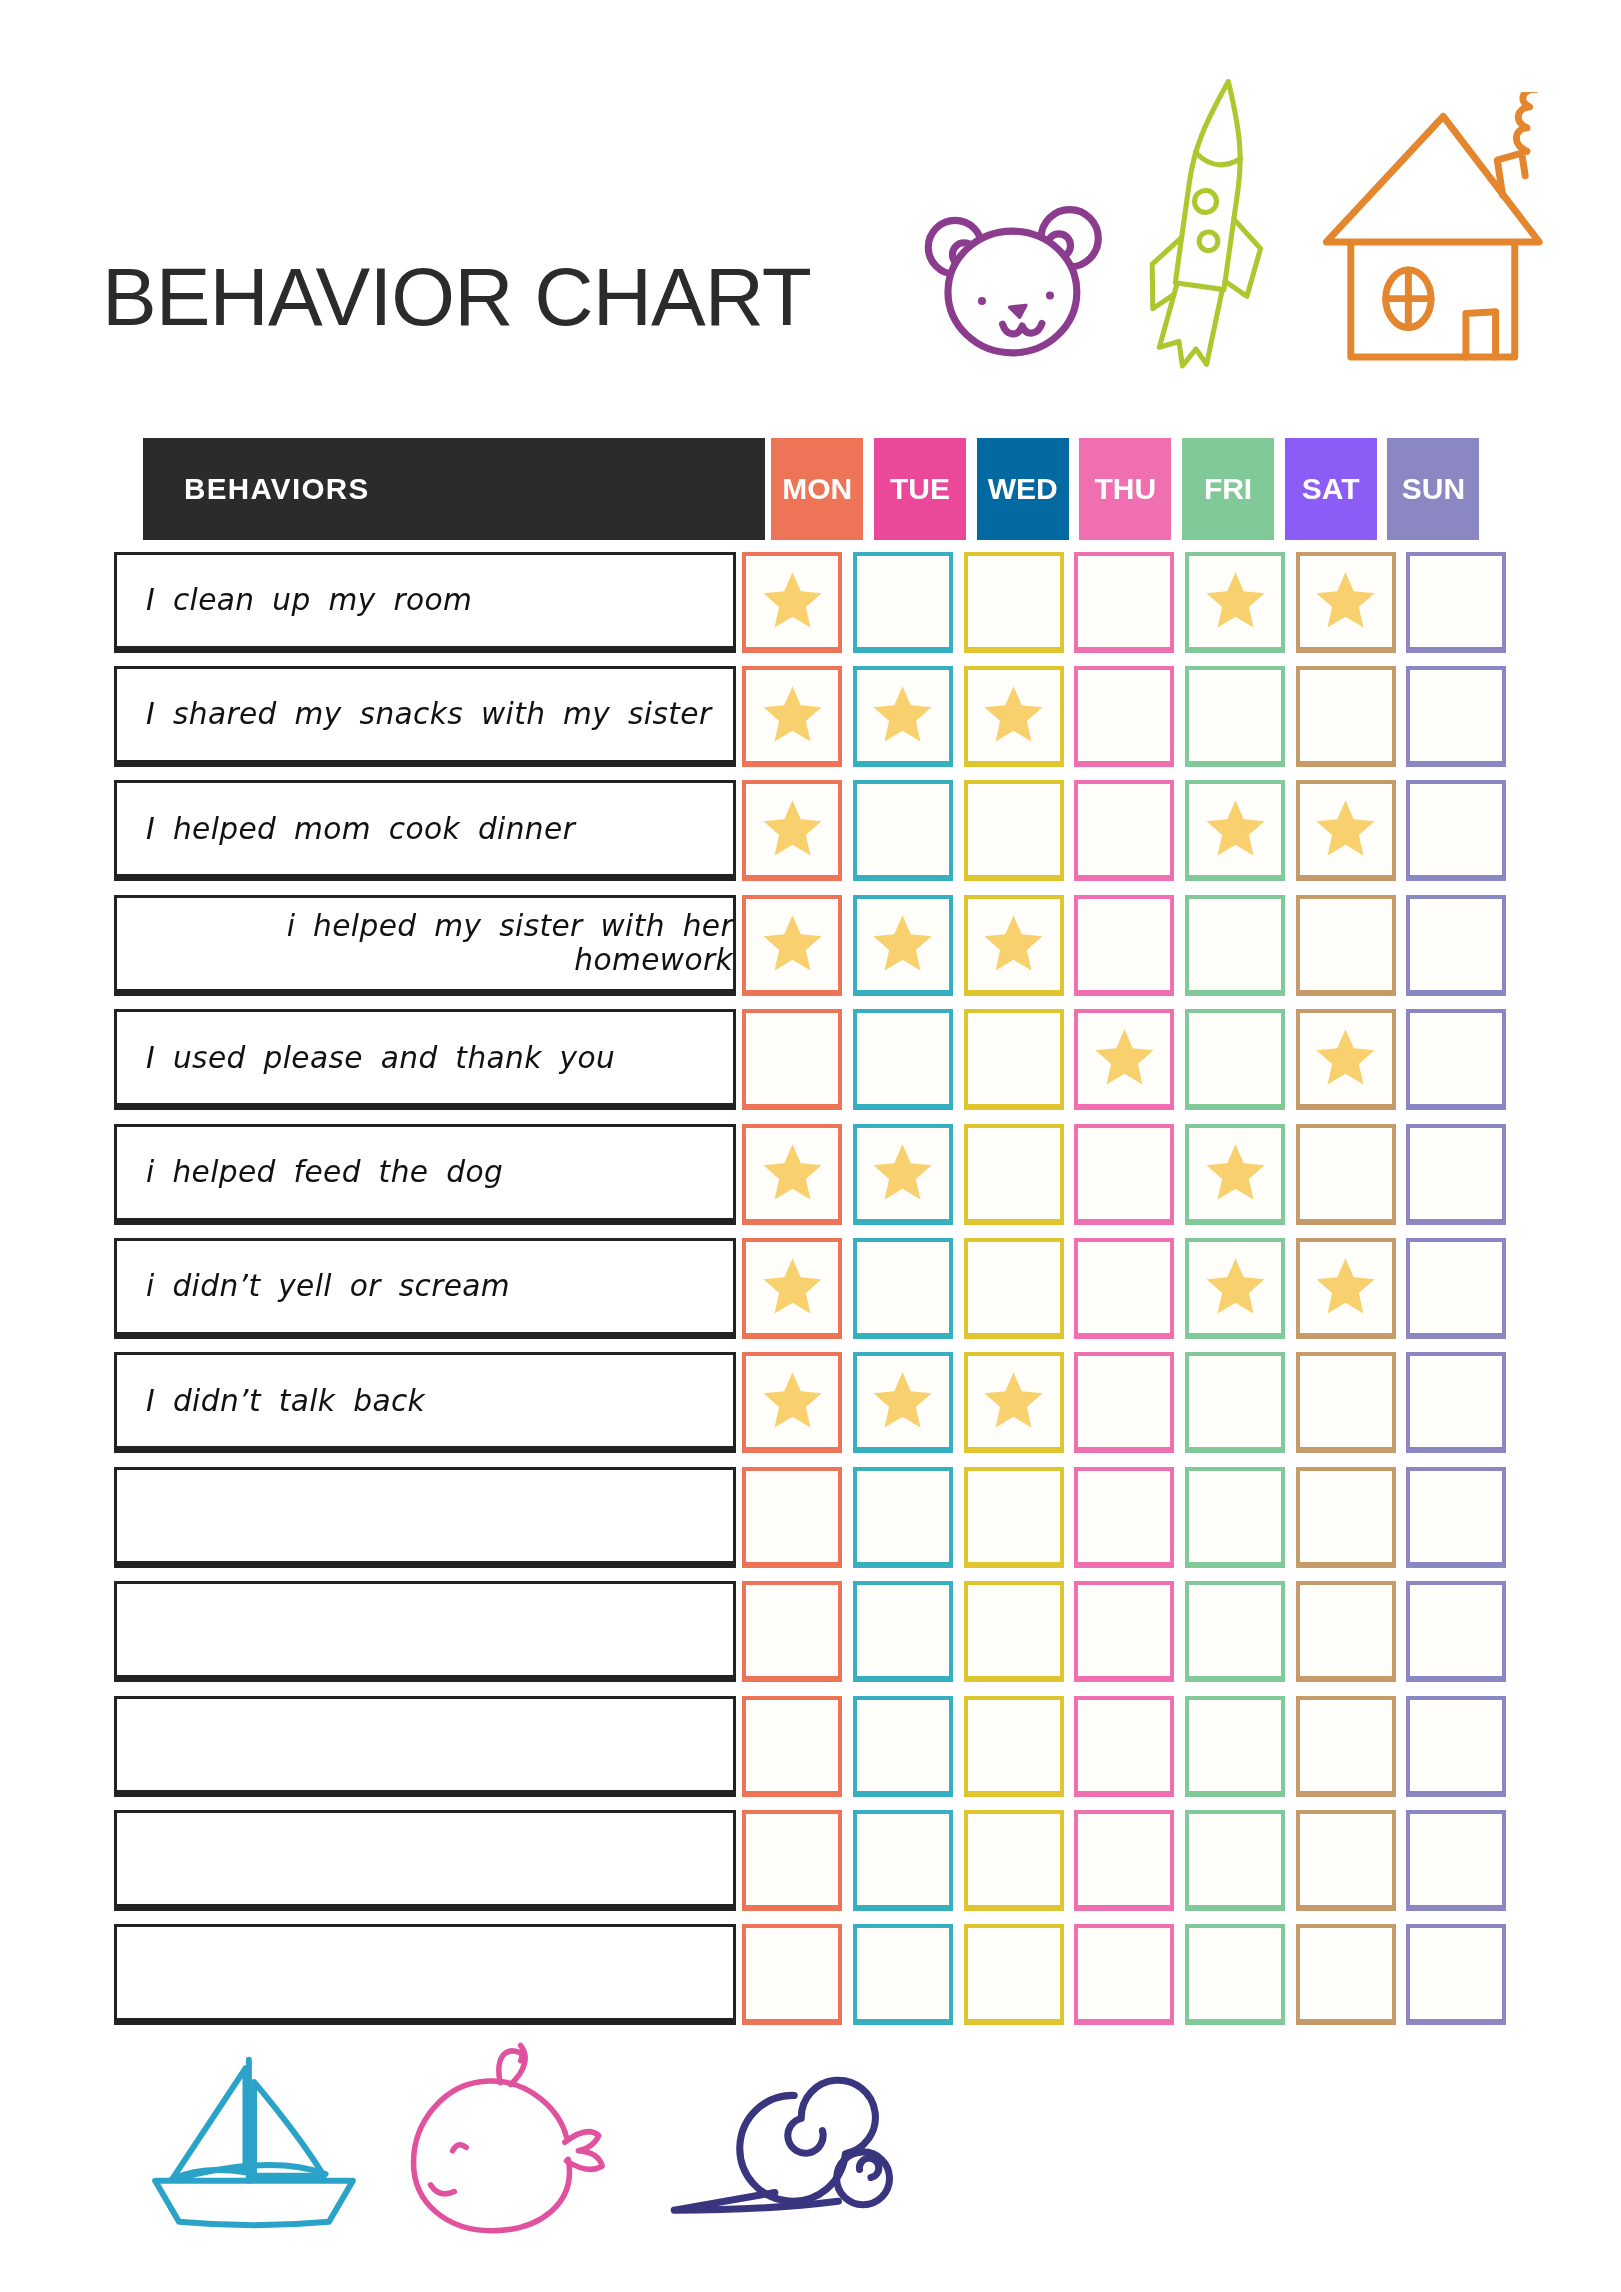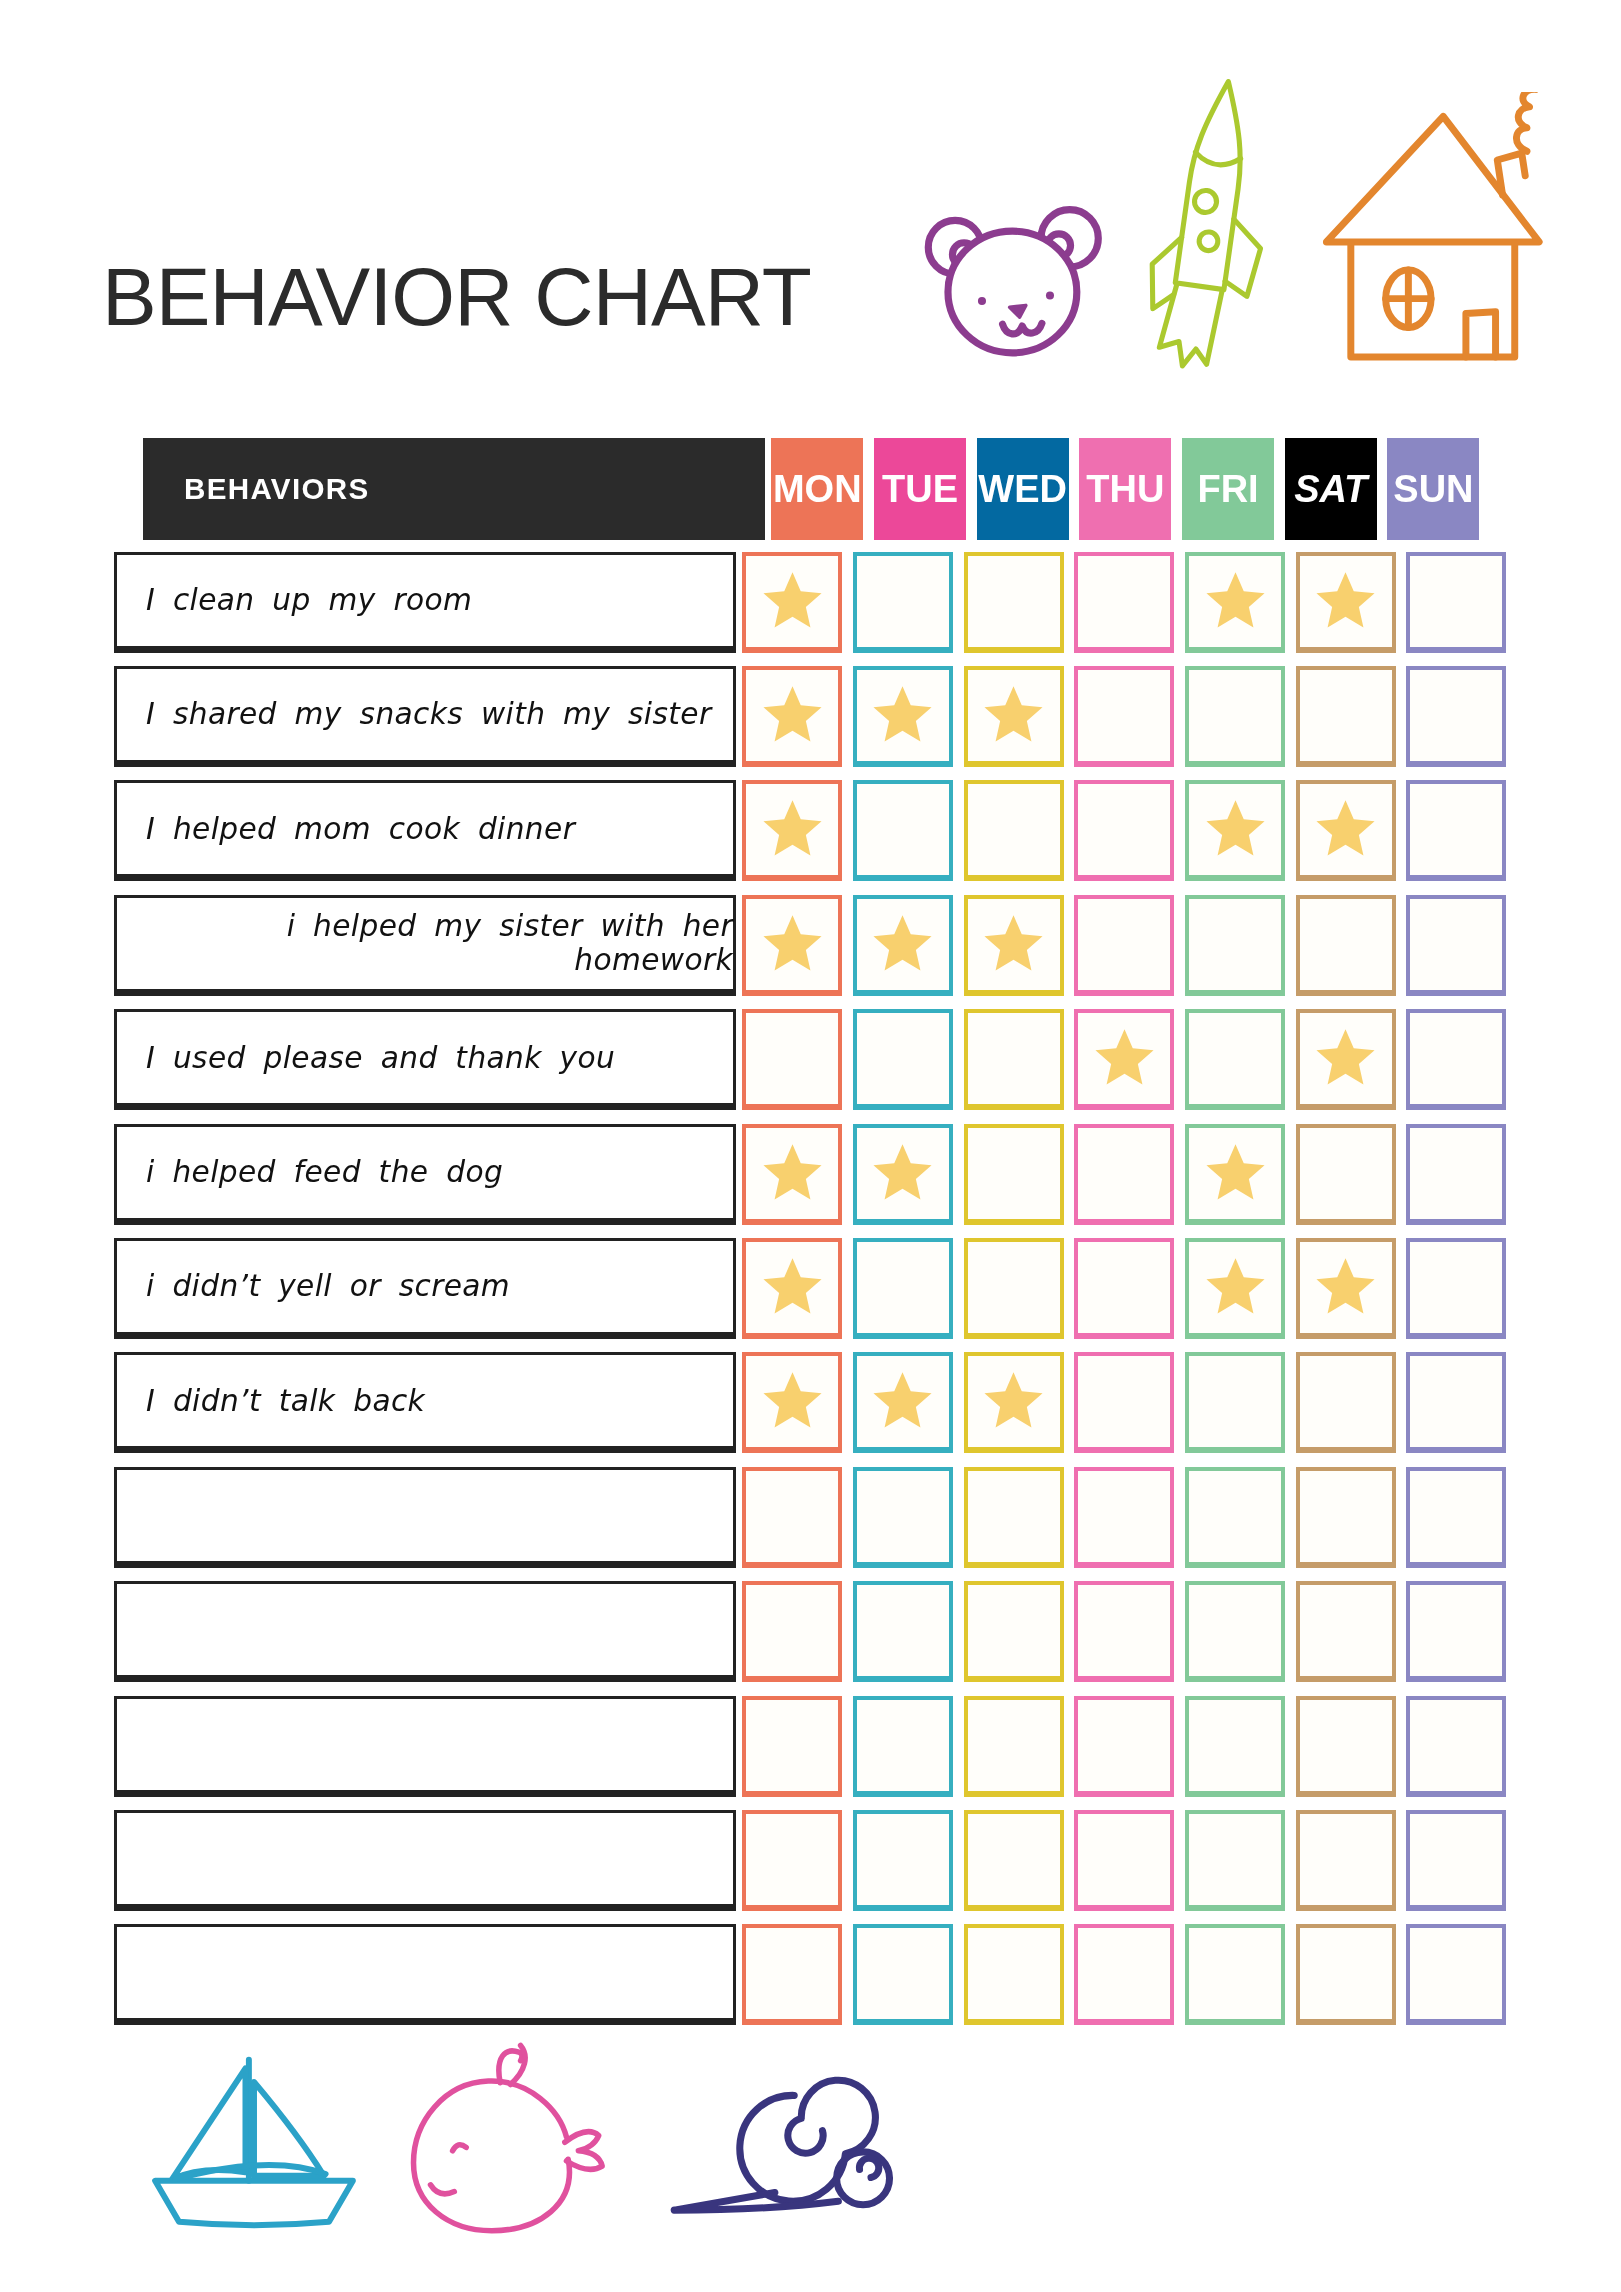--- a/index.html
+++ b/index.html
@@ -18,21 +18,21 @@
   .icon-rocket{position:absolute;left:1127px;top:68px;width:161px;height:324px;}
   .icon-house{position:absolute;left:1308px;top:92px;width:267px;height:279px;}
 
   
   .chart{position:absolute;left:114px;top:438px;width:1394px;}
   .chart-header{display:flex;height:102px;margin-bottom:11.6px;padding-left:29px;}
   .behaviors-head{width:622px;margin-right:6.3px;background:#2B2B2B;color:#fff;
     display:flex;align-items:center;padding-left:41px;box-sizing:border-box;
     font-size:29.6px;font-weight:700;letter-spacing:1.3px;}
   .day-head{width:92px;margin-right:10.7px;display:flex;align-items:center;justify-content:center;
-    color:#fff;font-size:38px;font-weight:700;}
+    color:#fff;font-size:30px;font-weight:700;}
   .day-head:last-child{margin-right:0;}
   .row{display:flex;height:101px;margin-bottom:13.4px;text-align:right;}
   .row-label{width:622px;margin-right:6.3px;border:3.6px solid #222;border-bottom-width:7.2px;
     box-sizing:border-box;background:#fff;display:flex;align-items:center;
     padding-left:29px;font-family:"DejaVu Sans",sans-serif;font-style:italic;
     font-size:29.6px;color:#111;word-spacing:8px;letter-spacing:0.4px;}
   .cell{width:100px;margin-right:10.7px;box-sizing:border-box;border:4.5px solid #ccc;
     border-bottom-width:6.3px;background:#FFFEFA;display:flex;align-items:center;justify-content:center;}
   .cell:last-child{margin-right:0;}
   .star{width:61px;height:61px;display:block;}
@@ -97,21 +97,21 @@
 
   <div class="chart">
     <div class="chart-header">
       <div class="behaviors-head" style="background: rgb(43, 43, 43);">BEHAVIORS</div>
 
     <div class="day-head" style="background: rgb(237, 116, 87);">MON</div>
         <div class="day-head" style="background: #ec4899;">TUE</div>
         <div class="day-head" style="background: #0369a1;">WED</div>
         <div class="day-head" style="background: rgb(239, 111, 176);">THU</div>
         <div class="day-head" style="background: rgb(130, 201, 153);">FRI</div>
-        <div class="day-head" style="background: #000000; font-style: italic;">SAT</div>
+        <div class="day-head" style="background: #8b5cf6;">SAT</div>
         <div class="day-head" style="background: rgb(138, 135, 195);">SUN</div>
       </div>
     <div>
 
     <div class="row">
           <div class="row-label">I clean up my room</div>
           <div class="cell" style="border-color: rgb(237, 116, 87);">
             <svg class="star" viewBox="0 0 100 100">
               <polygon fill="#F8D06E" points="50,2 63.5,33.4 97.6,36.5 71.9,59.1 79.4,92.5 50,75 20.6,92.5 28.1,59.1 2.4,36.5 36.5,33.4"></polygon>
             </svg>

